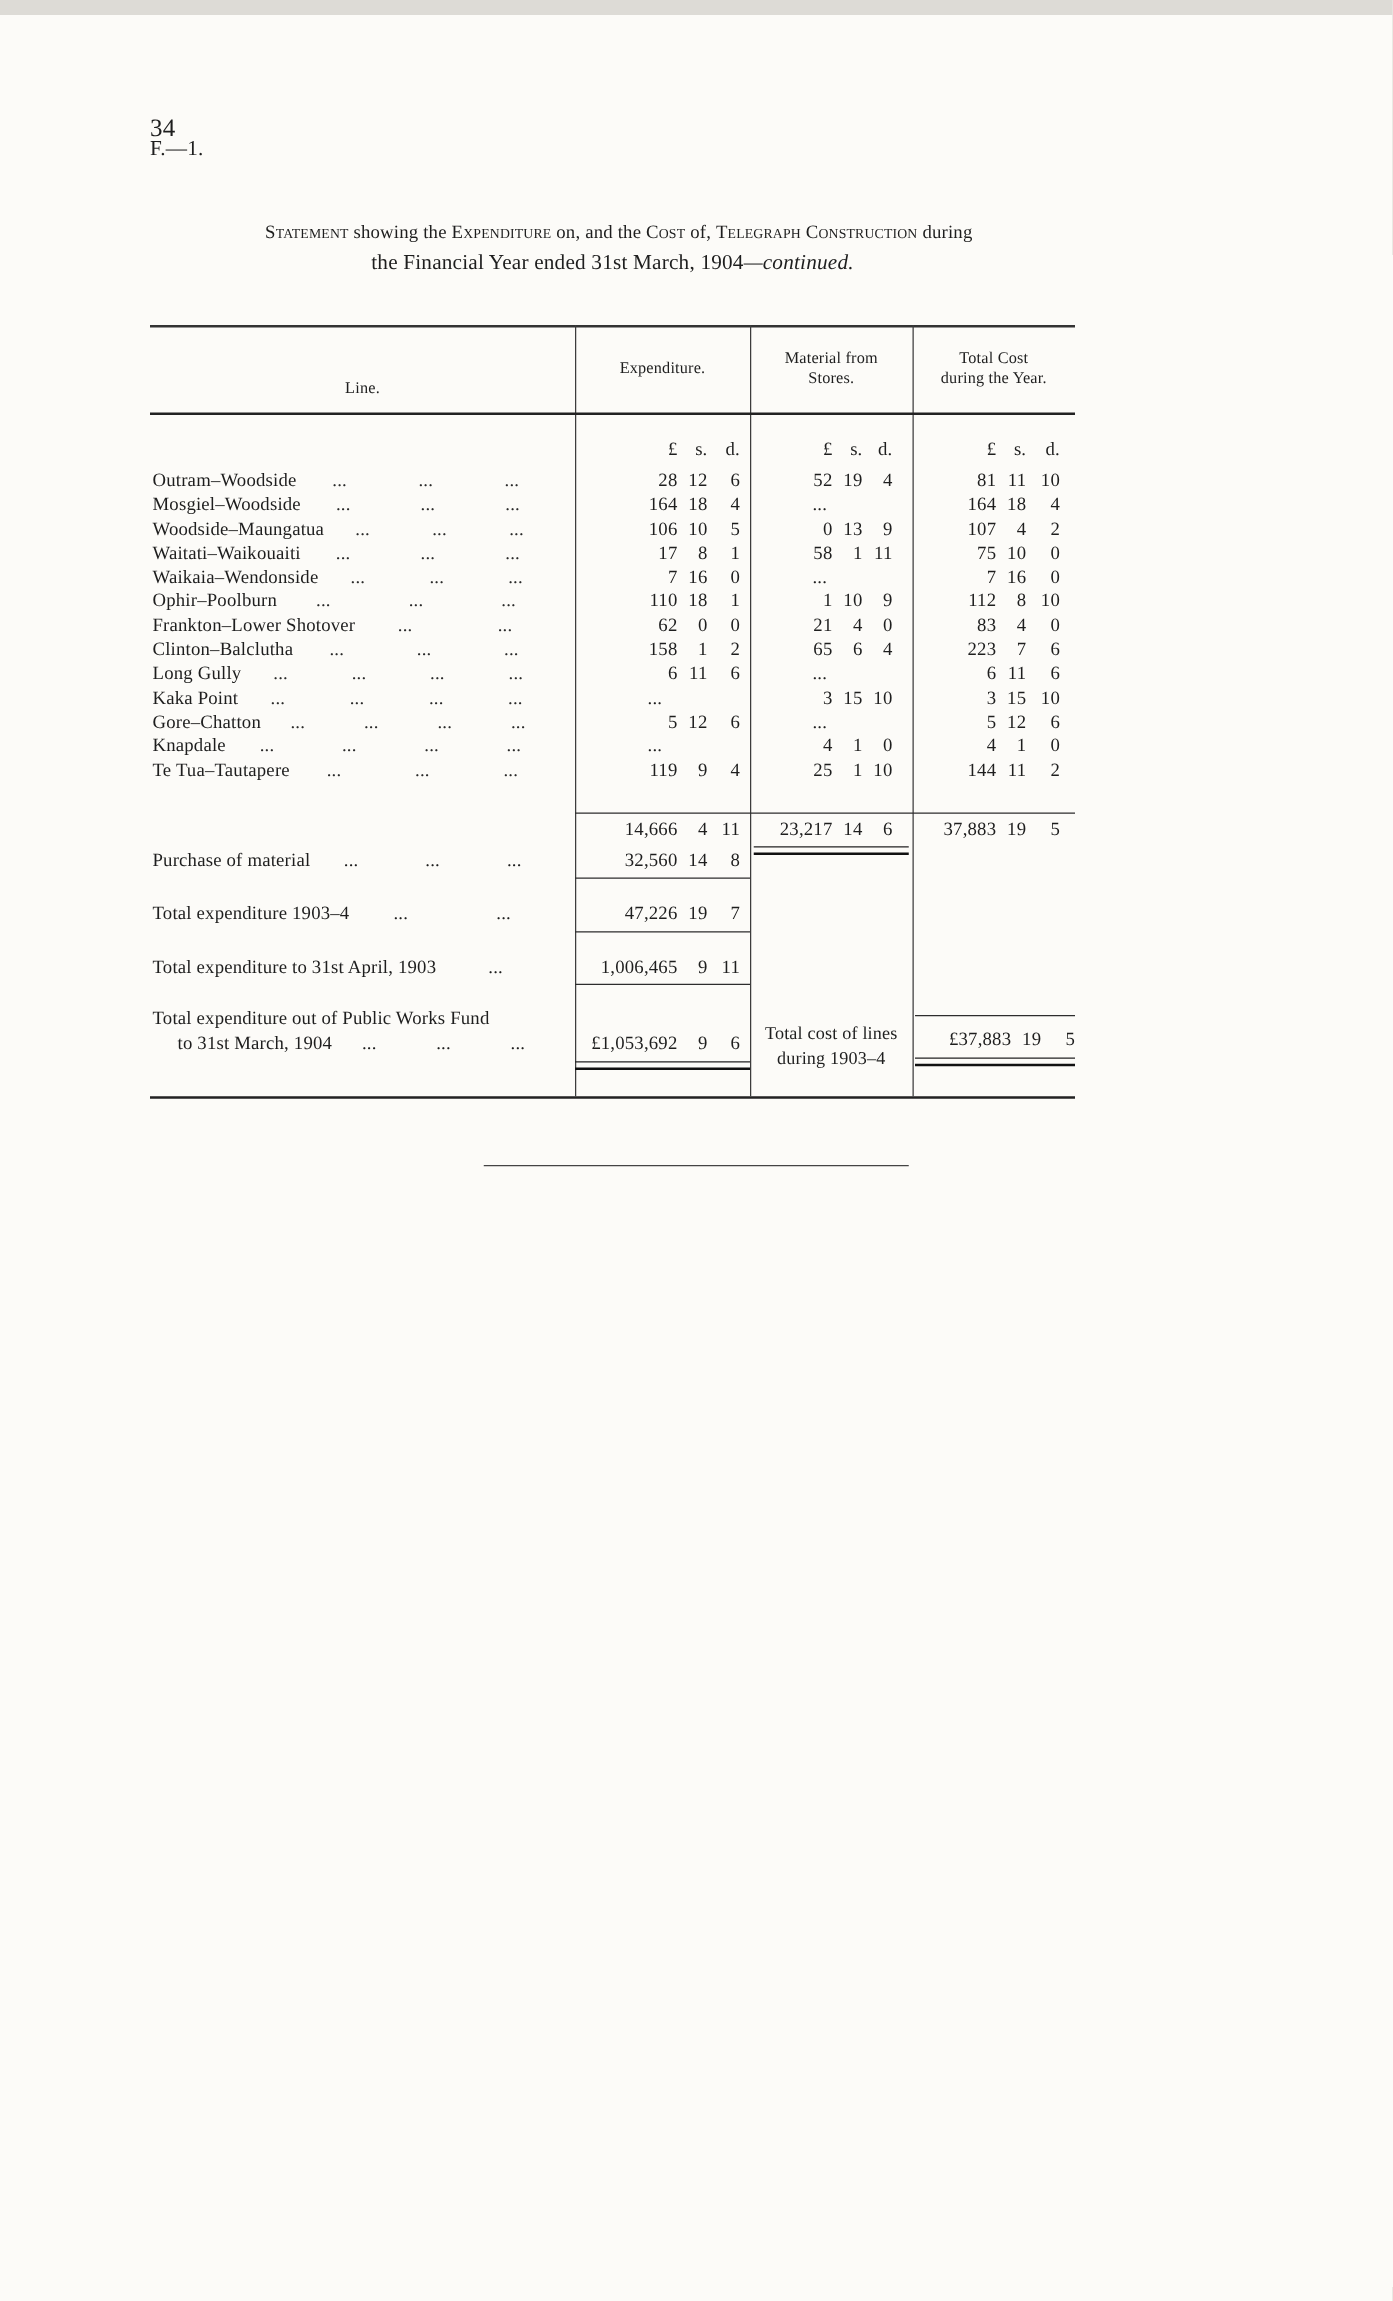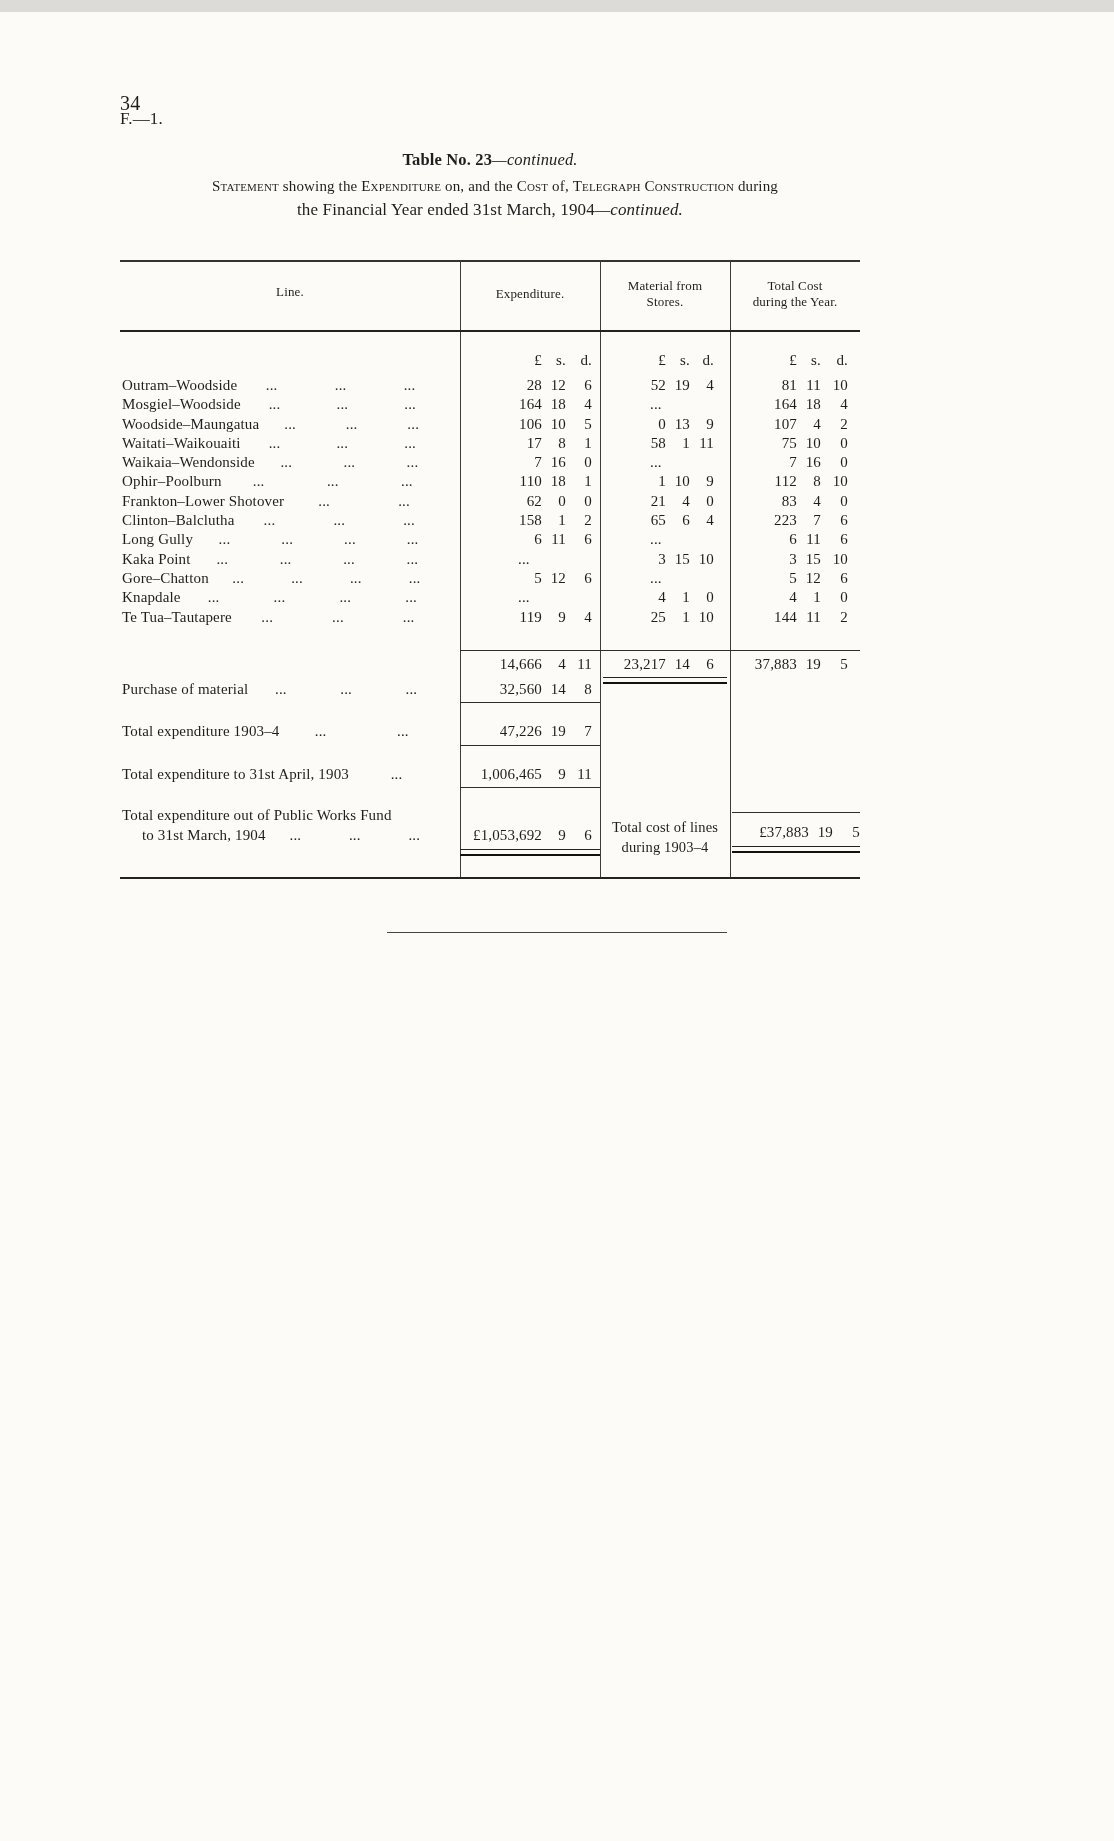--- a/index.html
+++ b/index.html
@@ -29,21 +29,21 @@
   .tbl { left:120px; top:248px; width:740px; height:622px; }
   .vline { position:absolute; top:0; bottom:5px; width:1px; background:#3c3c3c; }
   .v1 { left:340px; } .v2 { left:480px; } .v3 { left:610px; }
   .hrule { position:absolute; height:1px; background:#2d2d2d; }
   .rule-top { left:0; top:0; width:740px; height:2px; background:#333; }
   .rule-head { left:0; top:70px; width:740px; height:2px; background:#222; }
   .rule-bottom { left:0; top:617px; width:740px; height:2px; background:#222; }
   .dblrule { position:absolute; height:4px; border-top:1px solid #222; border-bottom:2.5px solid #111; }
 
   .th { position:absolute; text-align:center; font-size:13px; line-height:16px; }
-  .th-line { left:0; top:24px; width:340px; }
+  .th-line { left:0; top:42px; width:340px; }
   .th-exp  { left:340px; top:26px; width:140px; }
   .th-mat  { left:480px; top:18px; width:130px; }
   .th-tot  { left:610px; top:18px; width:130px; }
 
   
   .grow { position:absolute; left:0; width:740px; display:grid;
           grid-template-columns:340px 140px 130px 130px; }
   .cur-row { top:92px; height:20px; font-size:15px; }
   .rows-block { position:absolute; left:0; top:116px; width:740px; }
   .drow { display:grid; grid-template-columns:340px 140px 130px 130px;
@@ -71,21 +71,20 @@
   .footer { left:120px; top:929px; width:740px; text-align:center; font-size:13.5px; }
 </style>
 </head>
 <body>
 
 <div class="page">
 
   <div class="abs doc-ref">F.—1.</div>
   <div class="abs page-num">34</div>
 
-  <div class="abs tbl-title"><span class="b">Table No. 23</span><span class="it">—continued.</span></div>
 
   <div class="abs stmt1"><span class="sc">Statement</span><span> showing the </span><span class="sc">Expenditure</span><span> on, and the </span><span class="sc">Cost</span><span> of, </span><span class="sc">Telegraph Construction</span><span> during</span></div>
   <div class="abs stmt2"><span>the Financial Year ended 31st March, 1904</span><span class="it">—continued.</span></div>
 
   <div class="abs tbl">
 
     <div class="rule-top abs"></div>
     <div class="vline v1"></div>
     <div class="vline v2"></div>
     <div class="vline v3"></div>

